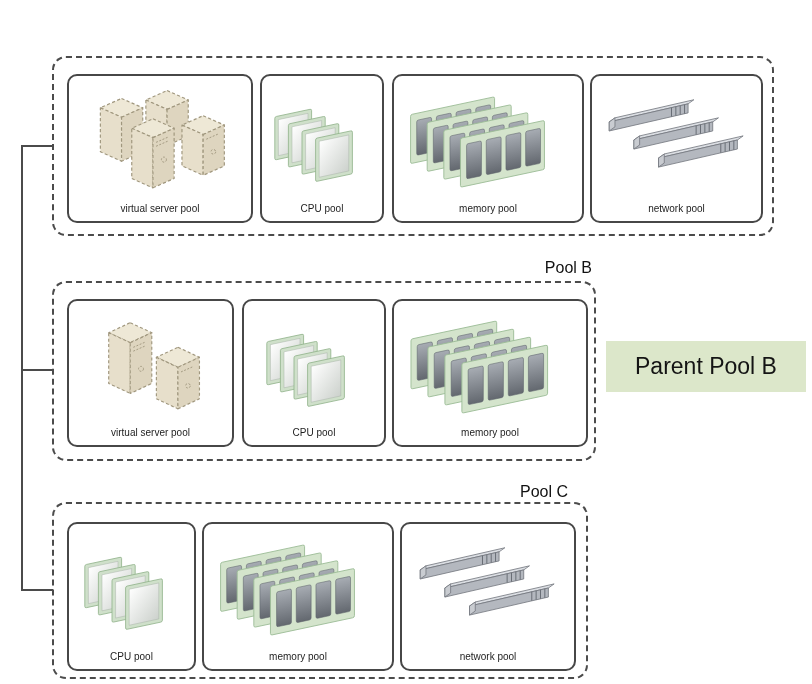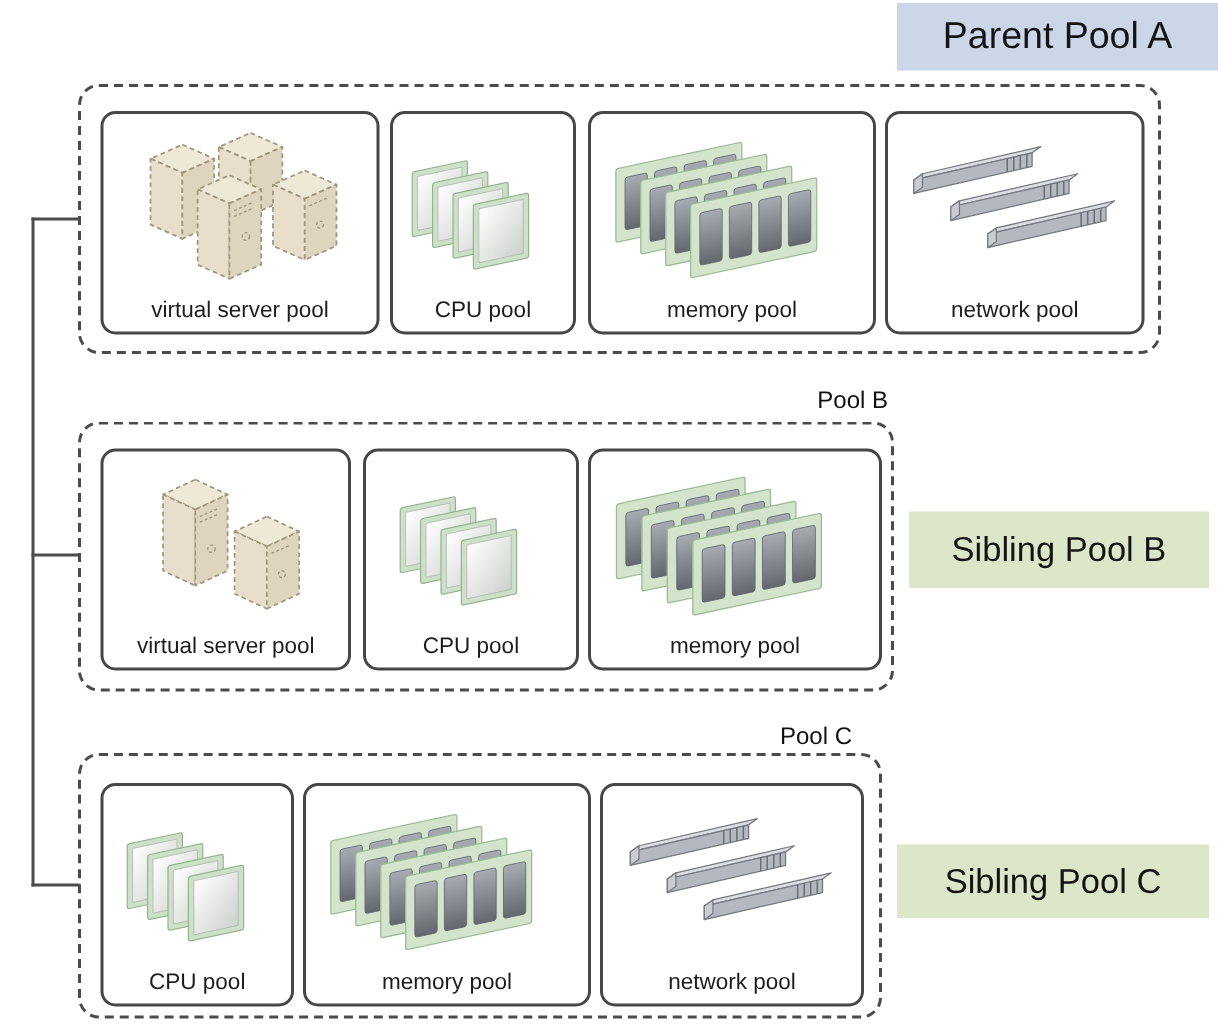--- a/index.html
+++ b/index.html
@@ -18,21 +18,21 @@
   .pool-a{left:52px;top:56px;width:718px;height:176px;}
   .pool-b{left:52px;top:281px;width:540px;height:176px;}
   .pool-c{left:52px;top:502px;width:532px;height:173px;}
 
   
   .card{
     position:absolute;border:2px solid #474747;border-radius:10px;background:#fff;
     display:flex;flex-direction:column;align-items:center;
   }
   .icon-wrap{flex:1;display:flex;align-items:center;justify-content:center;width:100%;}
-  .card-label{font-size:15px;color:#1d1d1d;text-align:center;padding-bottom:7px;line-height:1;}
+  .card-label{font-size:10px;color:#1d1d1d;text-align:center;padding-bottom:7px;line-height:1;}
 
   
   .parent-label{
     position:absolute;left:598px;top:2px;width:214px;height:45px;background:#ccd6e9;
     display:flex;align-items:center;justify-content:center;
     font-size:25px;color:#141414;letter-spacing:0px;
   }
   .sibling-label{
     position:absolute;background:#dce7ca;display:flex;align-items:center;justify-content:center;
     font-size:23px;color:#141414;
@@ -203,23 +203,20 @@
   </symbol>
 </svg>
 
 <div class="canvas">
 
   <div class="line trunk"></div>
   <div class="line stub stub-a"></div>
   <div class="line stub stub-b"></div>
   <div class="line stub stub-c"></div>
 
-  <div class="parent-label">
-    <span>Parent Pool A</span>
-  </div>
 
   <div class="pool pool-a">
     <div class="card" style="left:13px;top:16px;width:182px;height:145px;">
       <div class="icon-wrap">
         <svg width="168" height="102">
             <use href="#ico-vs-4"></use>
           </svg>
       </div>
       <span class="card-label">virtual server pool</span>
     </div>
@@ -270,21 +267,21 @@
     <div class="card" style="left:338px;top:16px;width:192px;height:144px;">
       <div class="icon-wrap">
         <svg width="172" height="100">
             <use href="#ico-mem"></use>
           </svg>
       </div>
       <span class="card-label">memory pool</span>
     </div>
   </div>
   <div class="sibling-label sibling-b">
-    <span>Sibling Pool B</span>
+    <span>Parent Pool B</span>
   </div>
 
   <div class="pool-tag tag-c">Pool C</div>
   <div class="pool pool-c">
     <div class="card" style="left:13px;top:18px;width:125px;height:145px;">
       <div class="icon-wrap">
         <svg width="104" height="88">
             <use href="#ico-cpu"></use>
           </svg>
       </div>
@@ -300,17 +297,14 @@
     </div>
     <div class="card" style="left:346px;top:18px;width:172px;height:145px;">
       <div class="icon-wrap">
         <svg width="152" height="92">
             <use href="#ico-net"></use>
           </svg>
       </div>
       <span class="card-label">network pool</span>
     </div>
   </div>
-  <div class="sibling-label sibling-c">
-    <span>Sibling Pool C</span>
-  </div>
 
 </div>
 
 </body></html>

